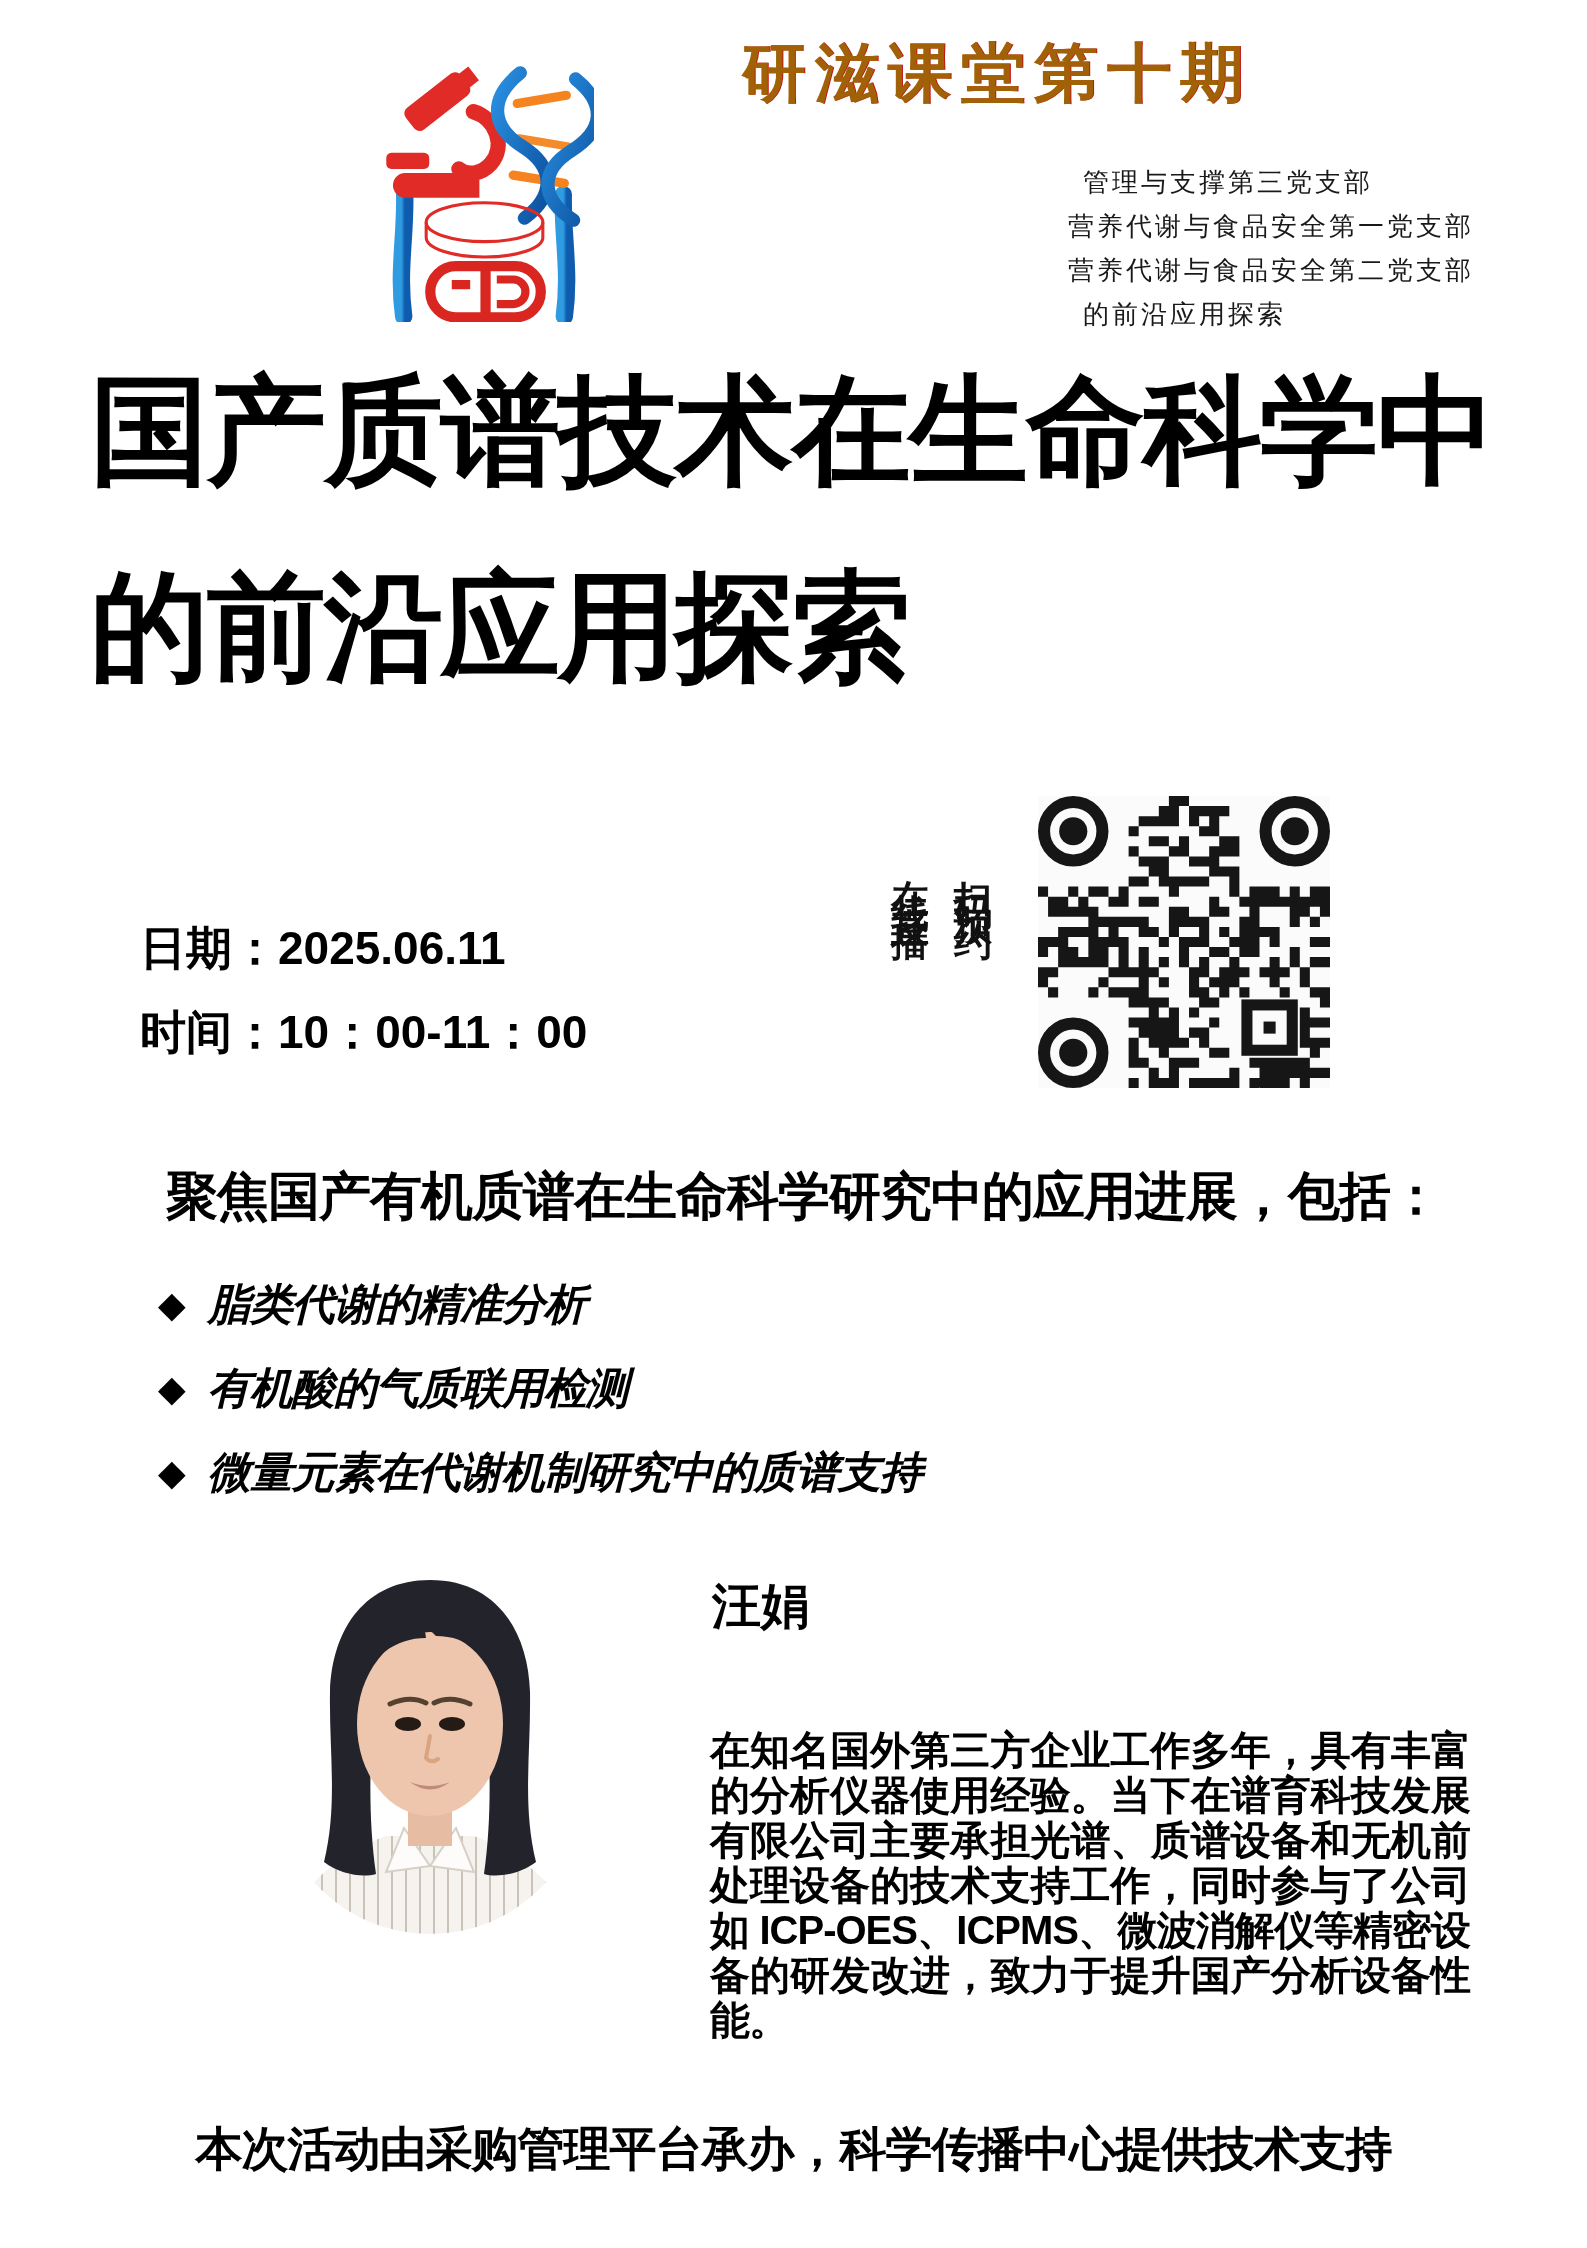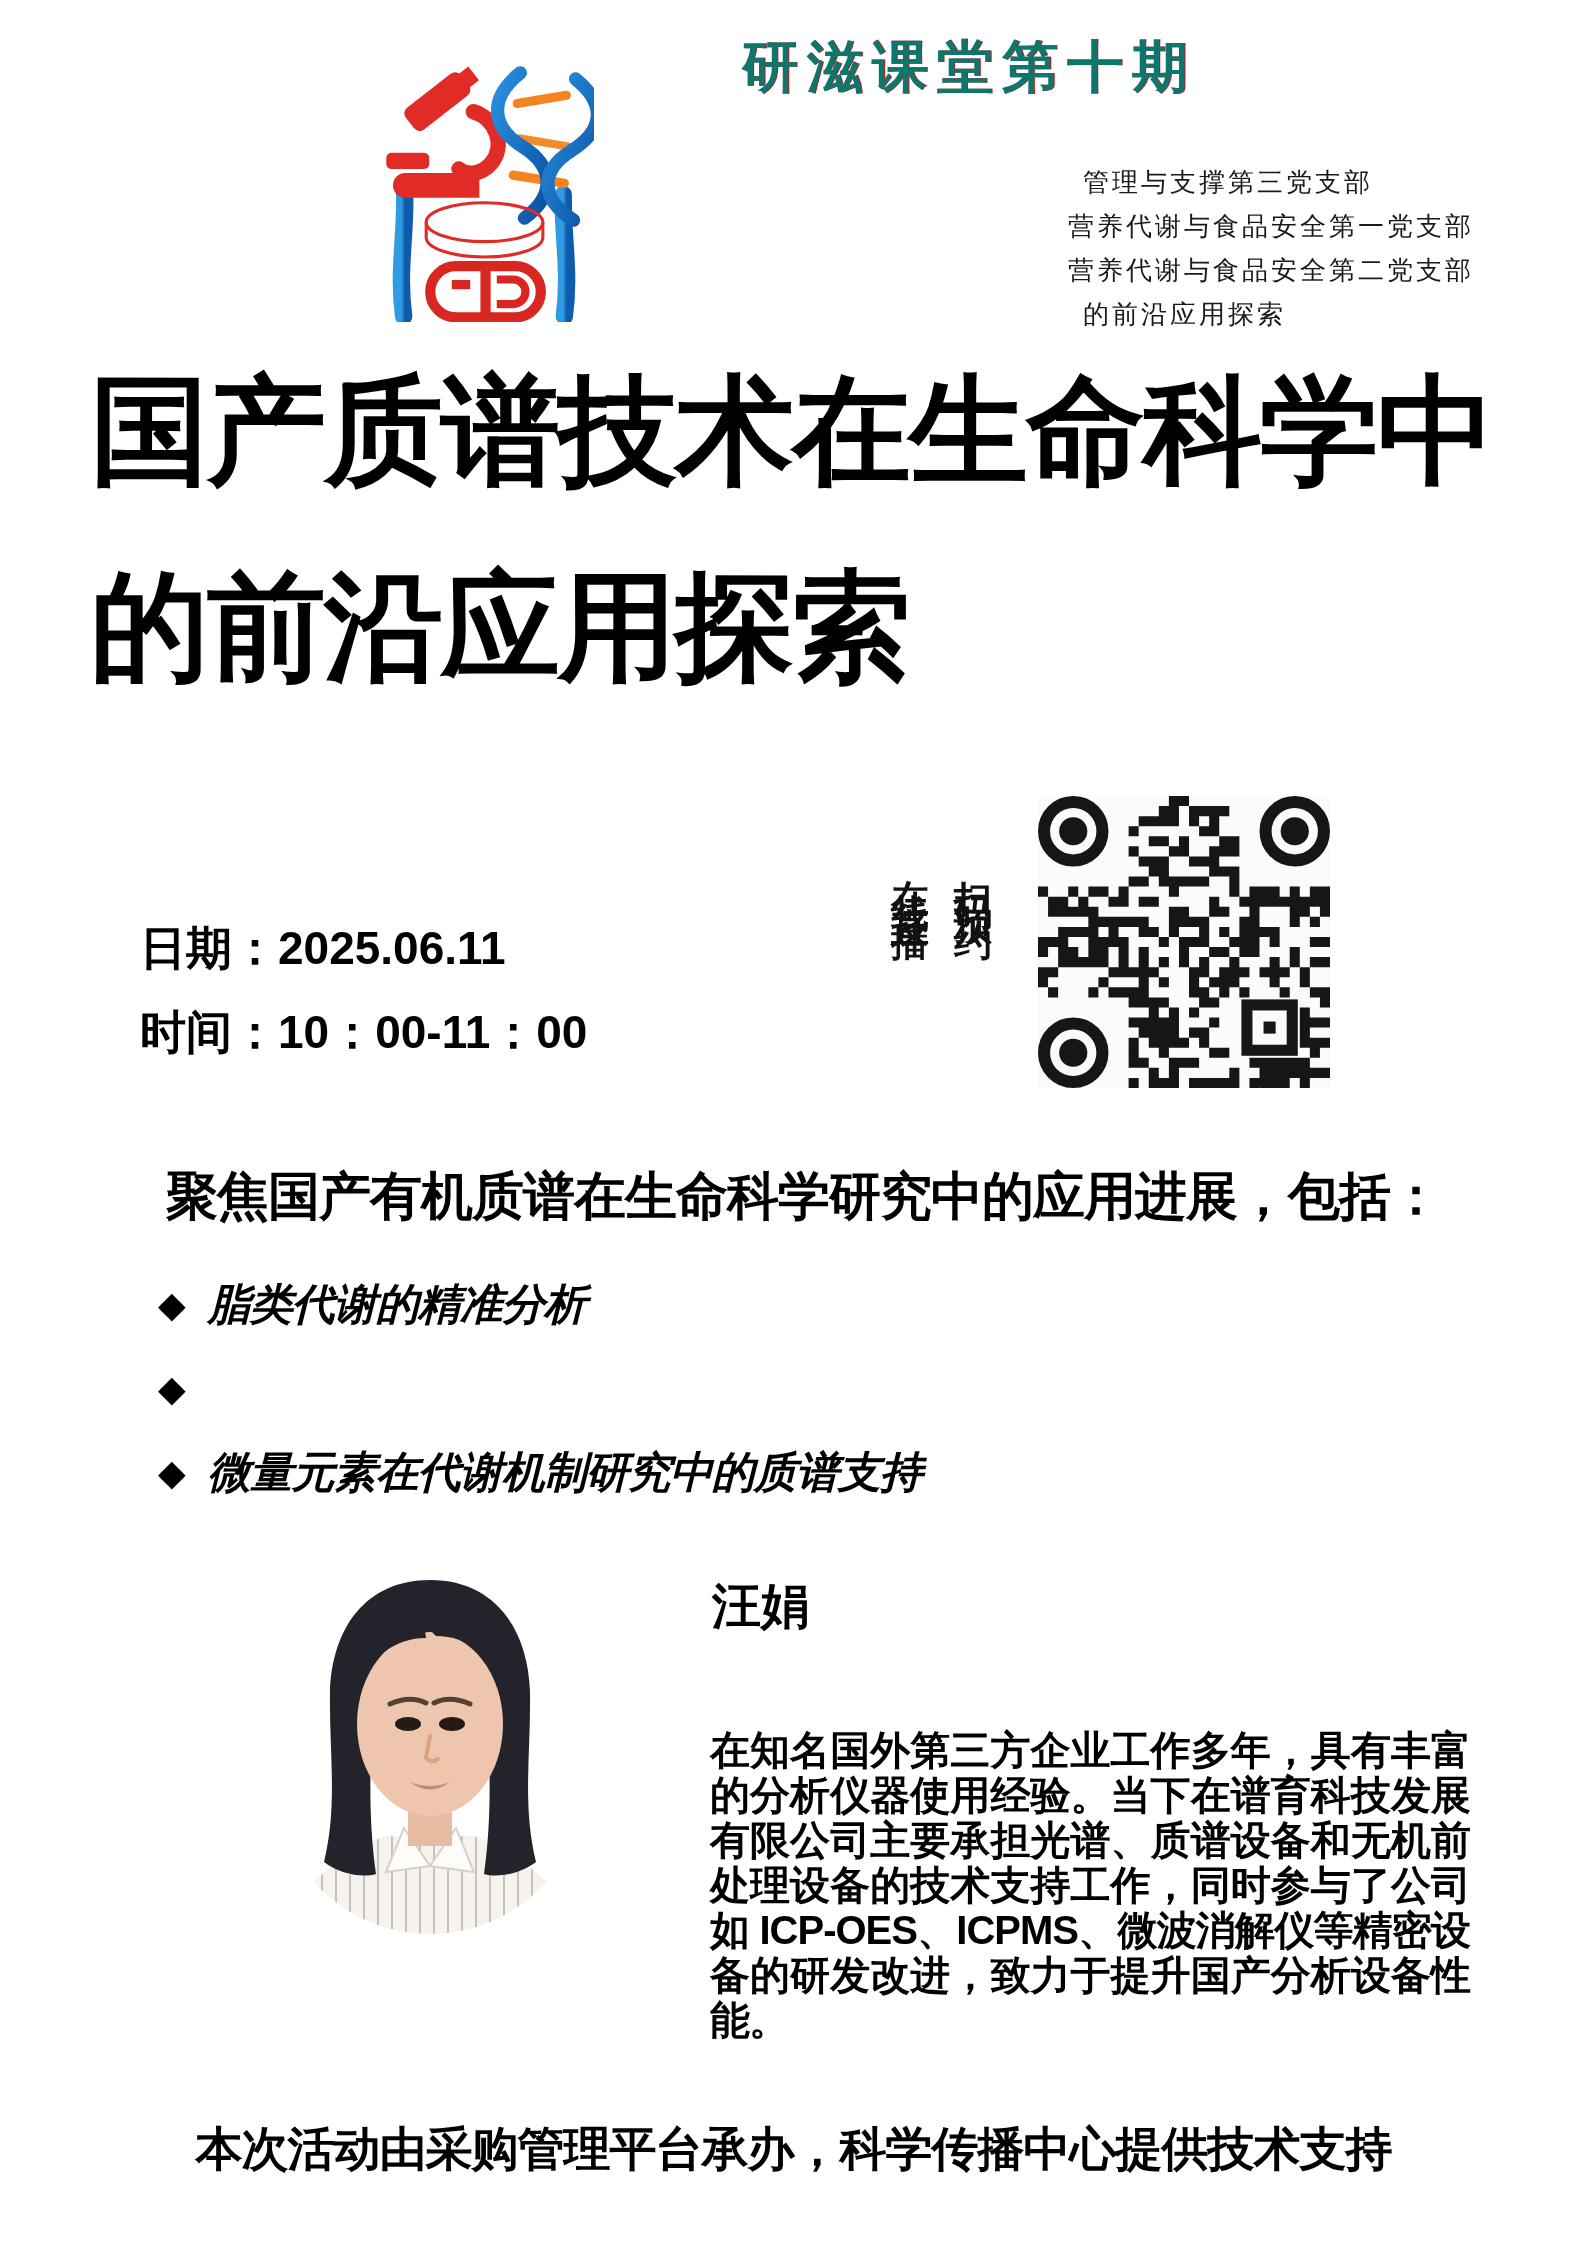--- a/index.html
+++ b/index.html
@@ -10,22 +10,22 @@
     background:#ffffff;
     font-family:"Liberation Sans",sans-serif;
     color:#000;
     overflow:hidden;
   }
   
   .logo{position:absolute;left:374px;top:60px;width:220px;height:262px;}
   .series-title{
     position:absolute;left:742px;top:30px;
     font-family:"DejaVu Serif","Liberation Serif",serif;
-    font-weight:900;font-size:56px;letter-spacing:9px;
-    color:#0f766e;white-space:nowrap;
+    font-weight:900;font-size:64px;letter-spacing:9px;
+    color:#a16207;white-space:nowrap;
     text-shadow:1px 0 0 #c31414;
   }
   .organizers{
     position:absolute;left:1056px;top:148px;
     margin:12px;padding:0;list-style:none;
     font-size:26px;line-height:44px;color:#191919;
     letter-spacing:3px;white-space:nowrap;
   }
   .organizers li:nth-child(1),.organizers li:nth-child(4){padding-left:15px;}
   
@@ -170,20 +170,21 @@
   </div>
 
   <div class="intro">聚焦国产有机质谱在生命科学研究中的应用进展，包括：</div>
   <ul class="bullets">
     <li>
       <span class="marker">◆</span>
       <span class="btext">脂类代谢的精准分析</span>
     </li>
     <li>
       <span class="marker">◆</span>
+      <span class="btext">有机酸的气质联用检测</span>
     </li>
     <li>
       <span class="marker">◆</span>
       <span class="btext">微量元素在代谢机制研究中的质谱支持</span>
     </li>
   </ul>
 
   <svg class="speaker-photo" viewBox="0 0 312 372" aria-hidden="true">
     <defs>
       <clipPath id="circClip">

